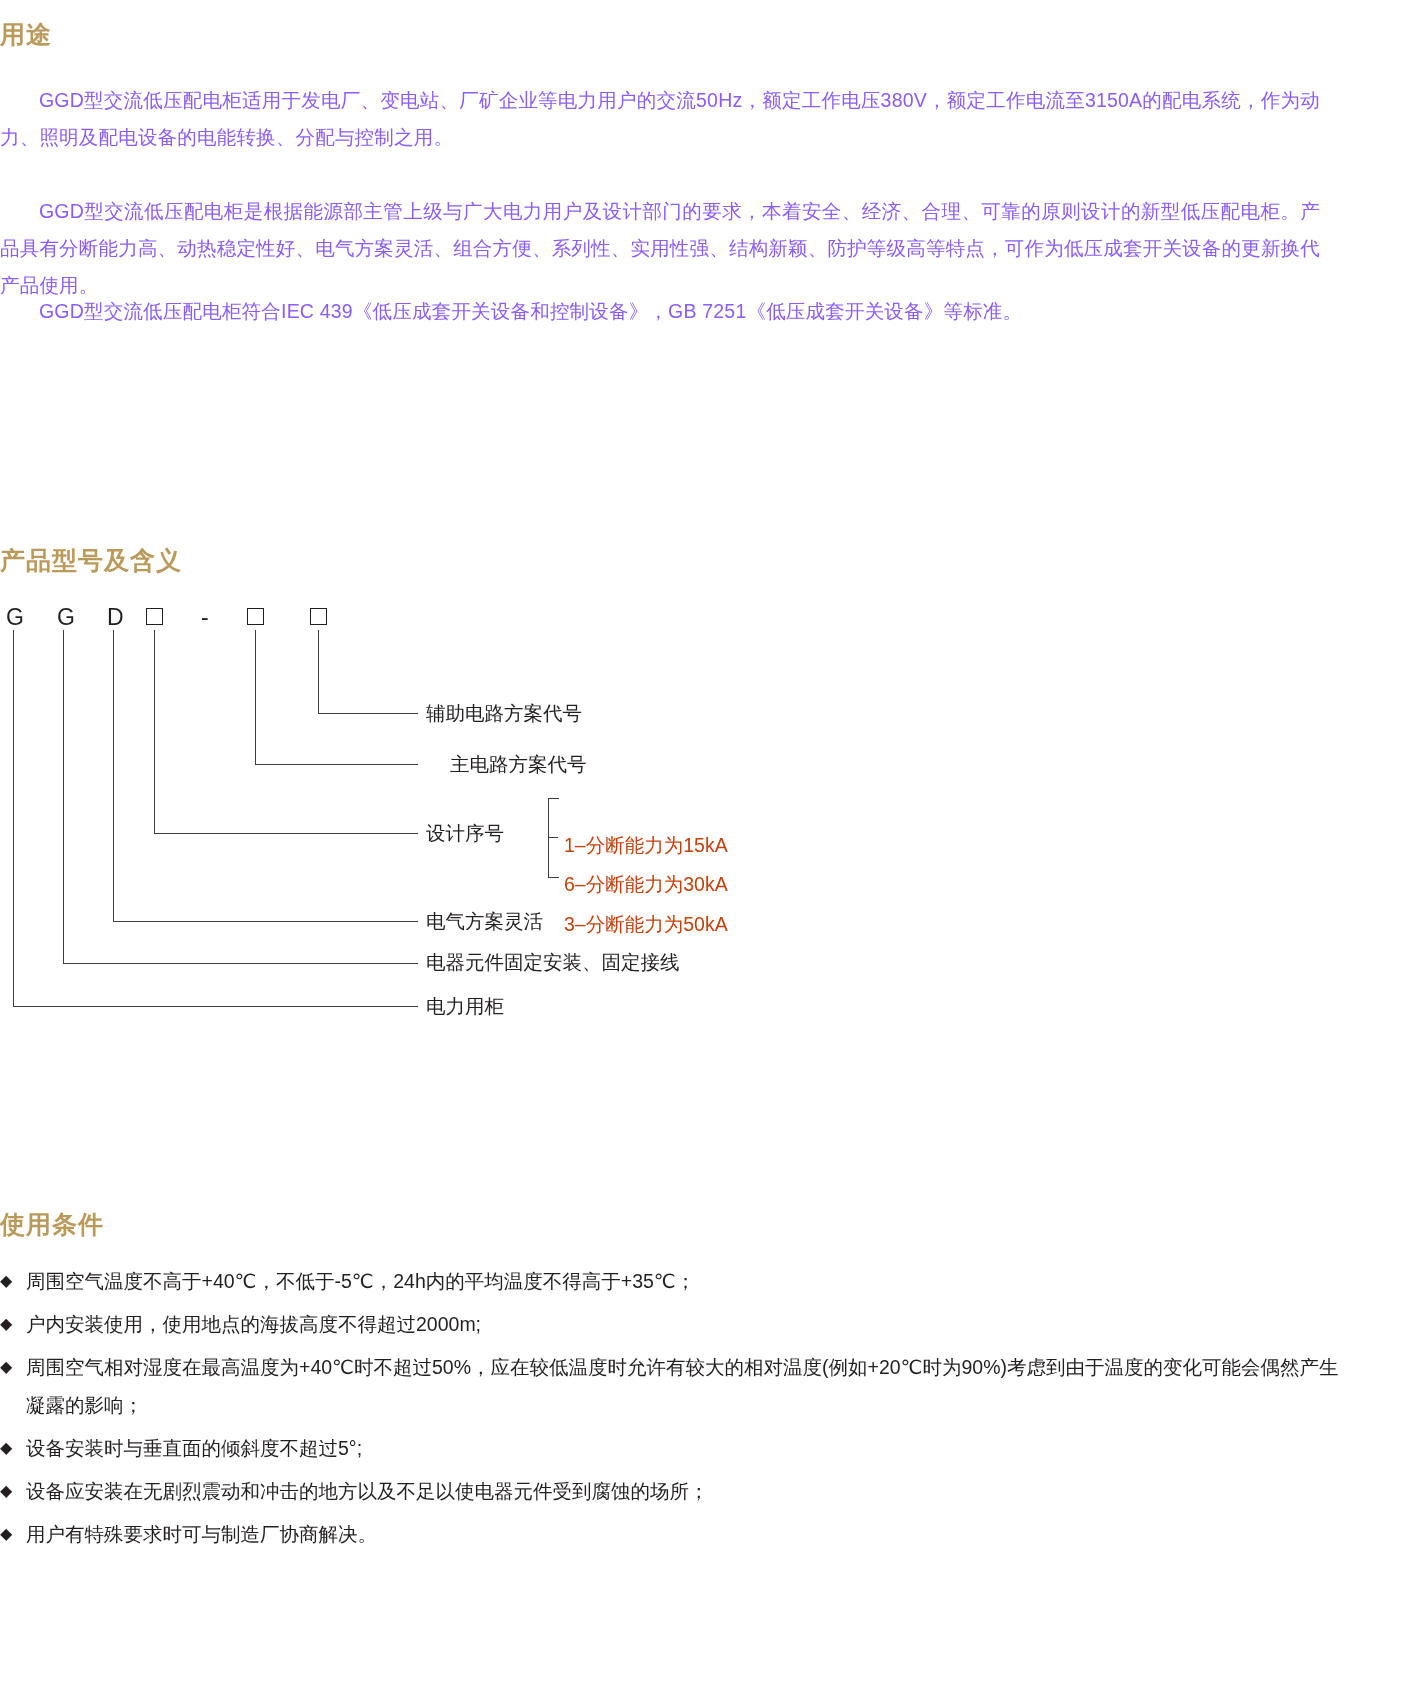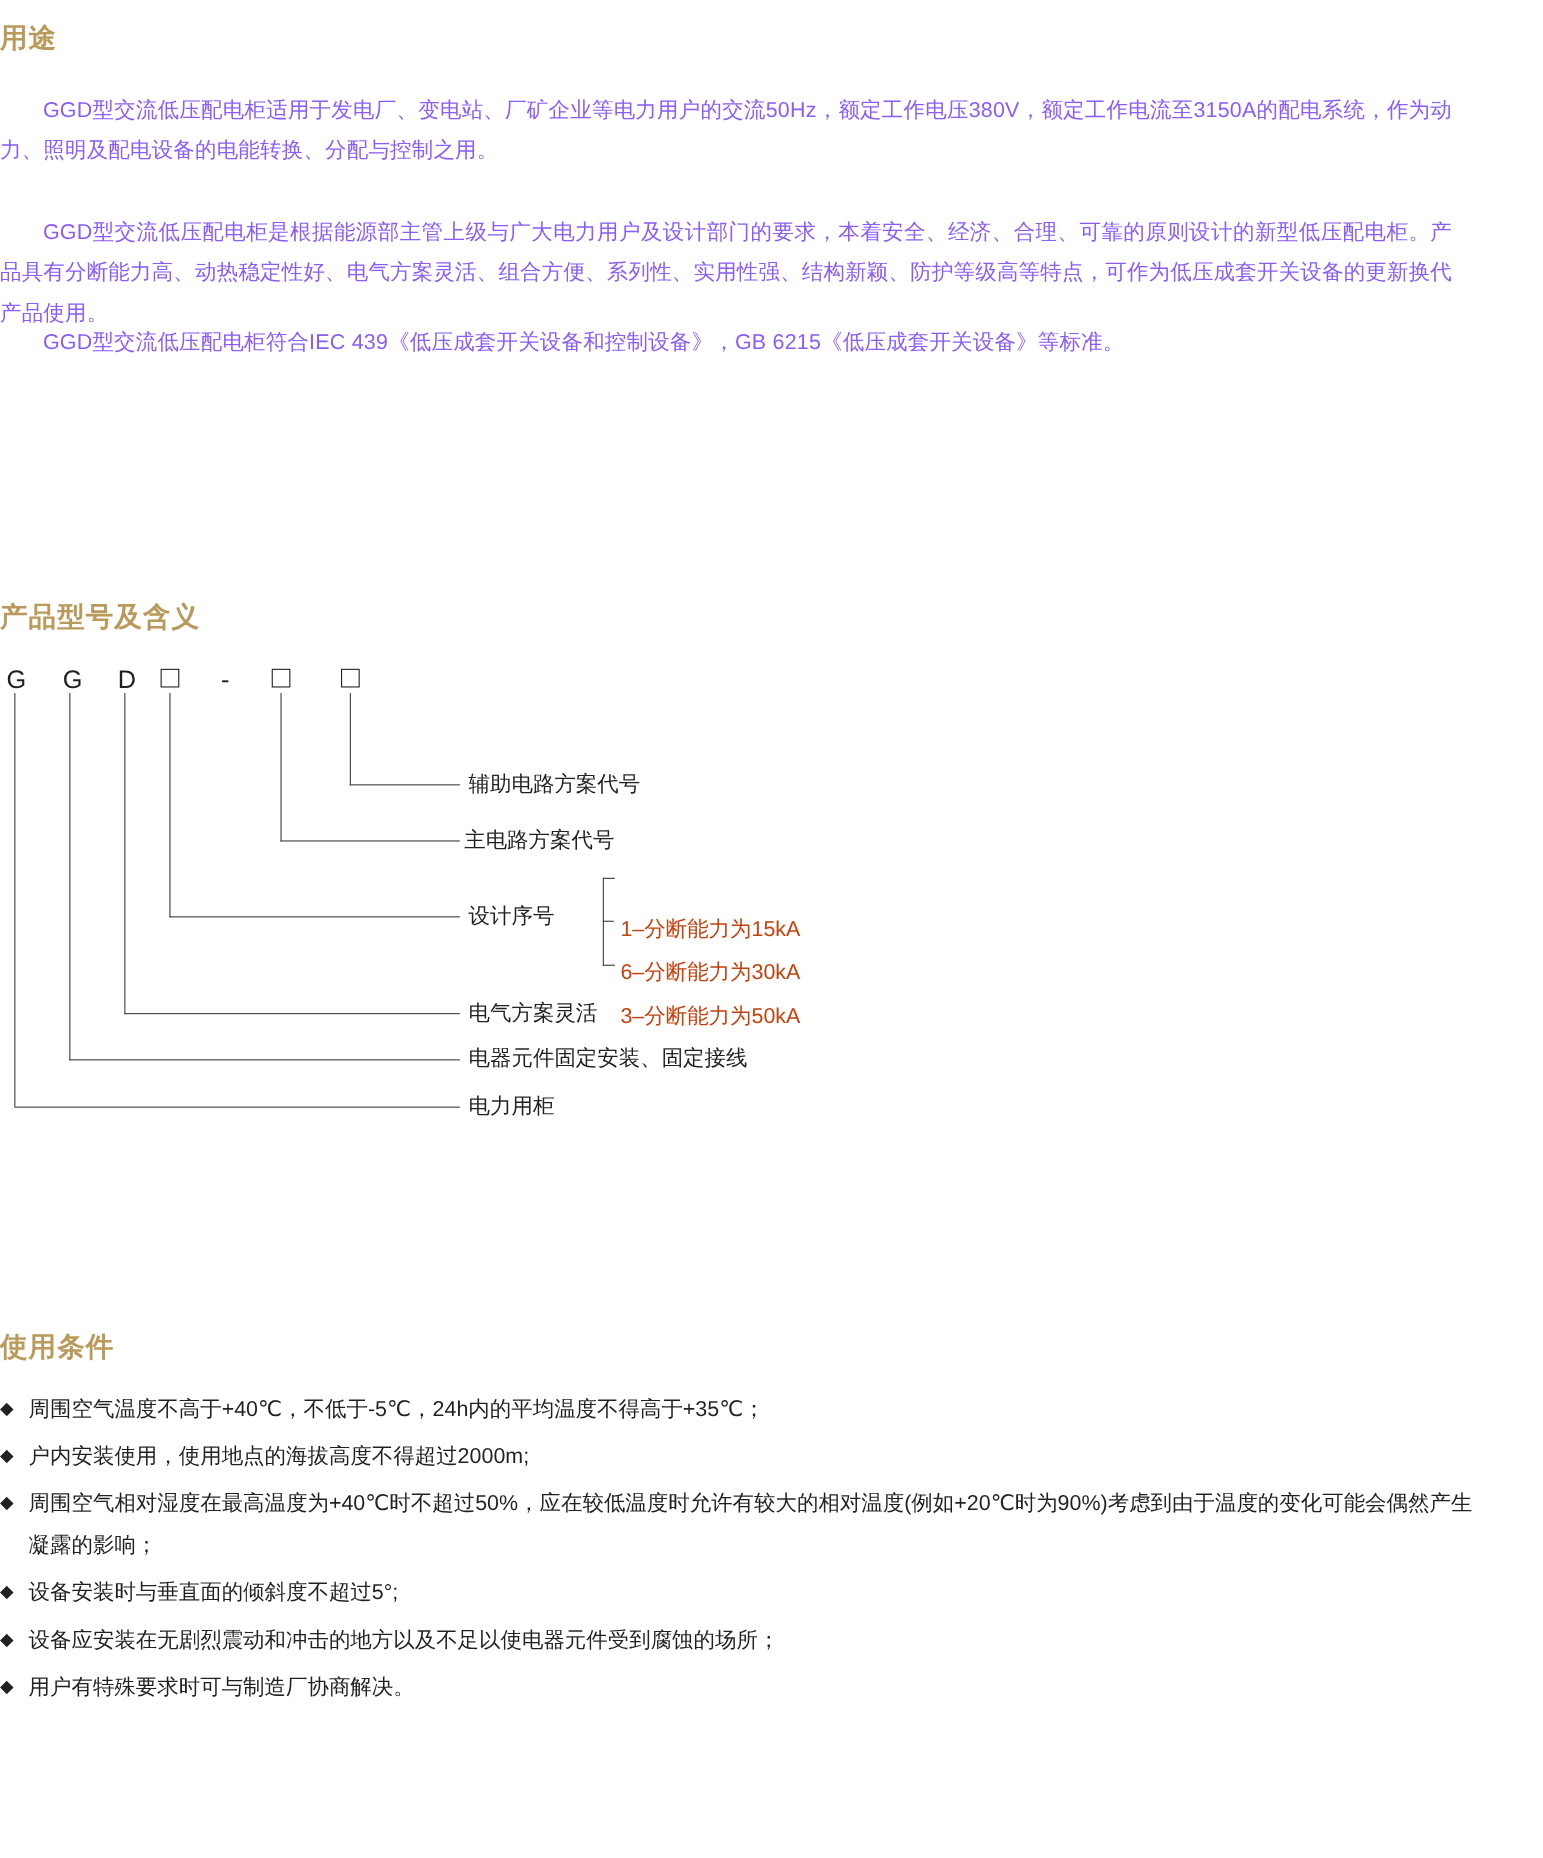--- a/index.html
+++ b/index.html
@@ -137,21 +137,21 @@
 <body>
 
 <div class="page">
 
   <div class="section-title" id="title-usage">用途</div>
 
   <div class="para" id="para-1">GGD型交流低压配电柜适用于发电厂、变电站、厂矿企业等电力用户的交流50Hz，额定工作电压380V，额定工作电流至3150A的配电系统，作为动力、照明及配电设备的电能转换、分配与控制之用。</div>
 
   <div class="para" id="para-2">GGD型交流低压配电柜是根据能源部主管上级与广大电力用户及设计部门的要求，本着安全、经济、合理、可靠的原则设计的新型低压配电柜。产品具有分断能力高、动热稳定性好、电气方案灵活、组合方便、系列性、实用性强、结构新颖、防护等级高等特点，可作为低压成套开关设备的更新换代产品使用。</div>
 
-  <div class="para" id="para-3">GGD型交流低压配电柜符合IEC 439《低压成套开关设备和控制设备》，GB 6215《低压成套开关设备》等标准。</div>
+  <div class="para" id="para-3">GGD型交流低压配电柜符合IEC 439《低压成套开关设备和控制设备》，GB 7251《低压成套开关设备》等标准。</div>
 
   <div class="section-title" id="title-model">产品型号及含义</div>
 
   <div class="diagram">
 
     <div class="code-letter" style="left:6px; top:10px;">G</div>
     <div class="code-letter" style="left:57px; top:10px;">G</div>
     <div class="code-letter" style="left:107px; top:10px;">D</div>
 
     <div class="code-box" style="left:146px; top:12px;"></div>
@@ -161,21 +161,21 @@
     <div class="code-box" style="left:247px; top:12px;"></div>
 
     <div class="code-box" style="left:310px; top:12px;"></div>
 
     <div class="vline" style="left:318px; top:34px; height:84px;"></div>
     <div class="hline" style="left:318px; top:117px; width:100px;"></div>
     <div class="leader-label" style="left:426px; top:108px;">辅助电路方案代号</div>
 
     <div class="vline" style="left:255px; top:34px; height:135px;"></div>
     <div class="hline" style="left:255px; top:168px; width:163px;"></div>
-    <div class="leader-label" style="left:422px; top:159px;">主电路方案代号</div>
+    <div class="leader-label" style="left:450px; top:159px;">主电路方案代号</div>
 
     <div class="vline" style="left:154px; top:34px; height:204px;"></div>
     <div class="hline" style="left:154px; top:237px; width:264px;"></div>
     <div class="leader-label" style="left:426px; top:228px;">设计序号</div>
 
     <div class="hline" style="left:548px; top:202px; width:11px;"></div>
     <div class="brace-line" style="left:548px; top:202px; height:80px;"></div>
     <div class="brace-tick" style="left:548px; top:241px;"></div>
     <div class="hline" style="left:548px; top:281px; width:11px;"></div>
 

